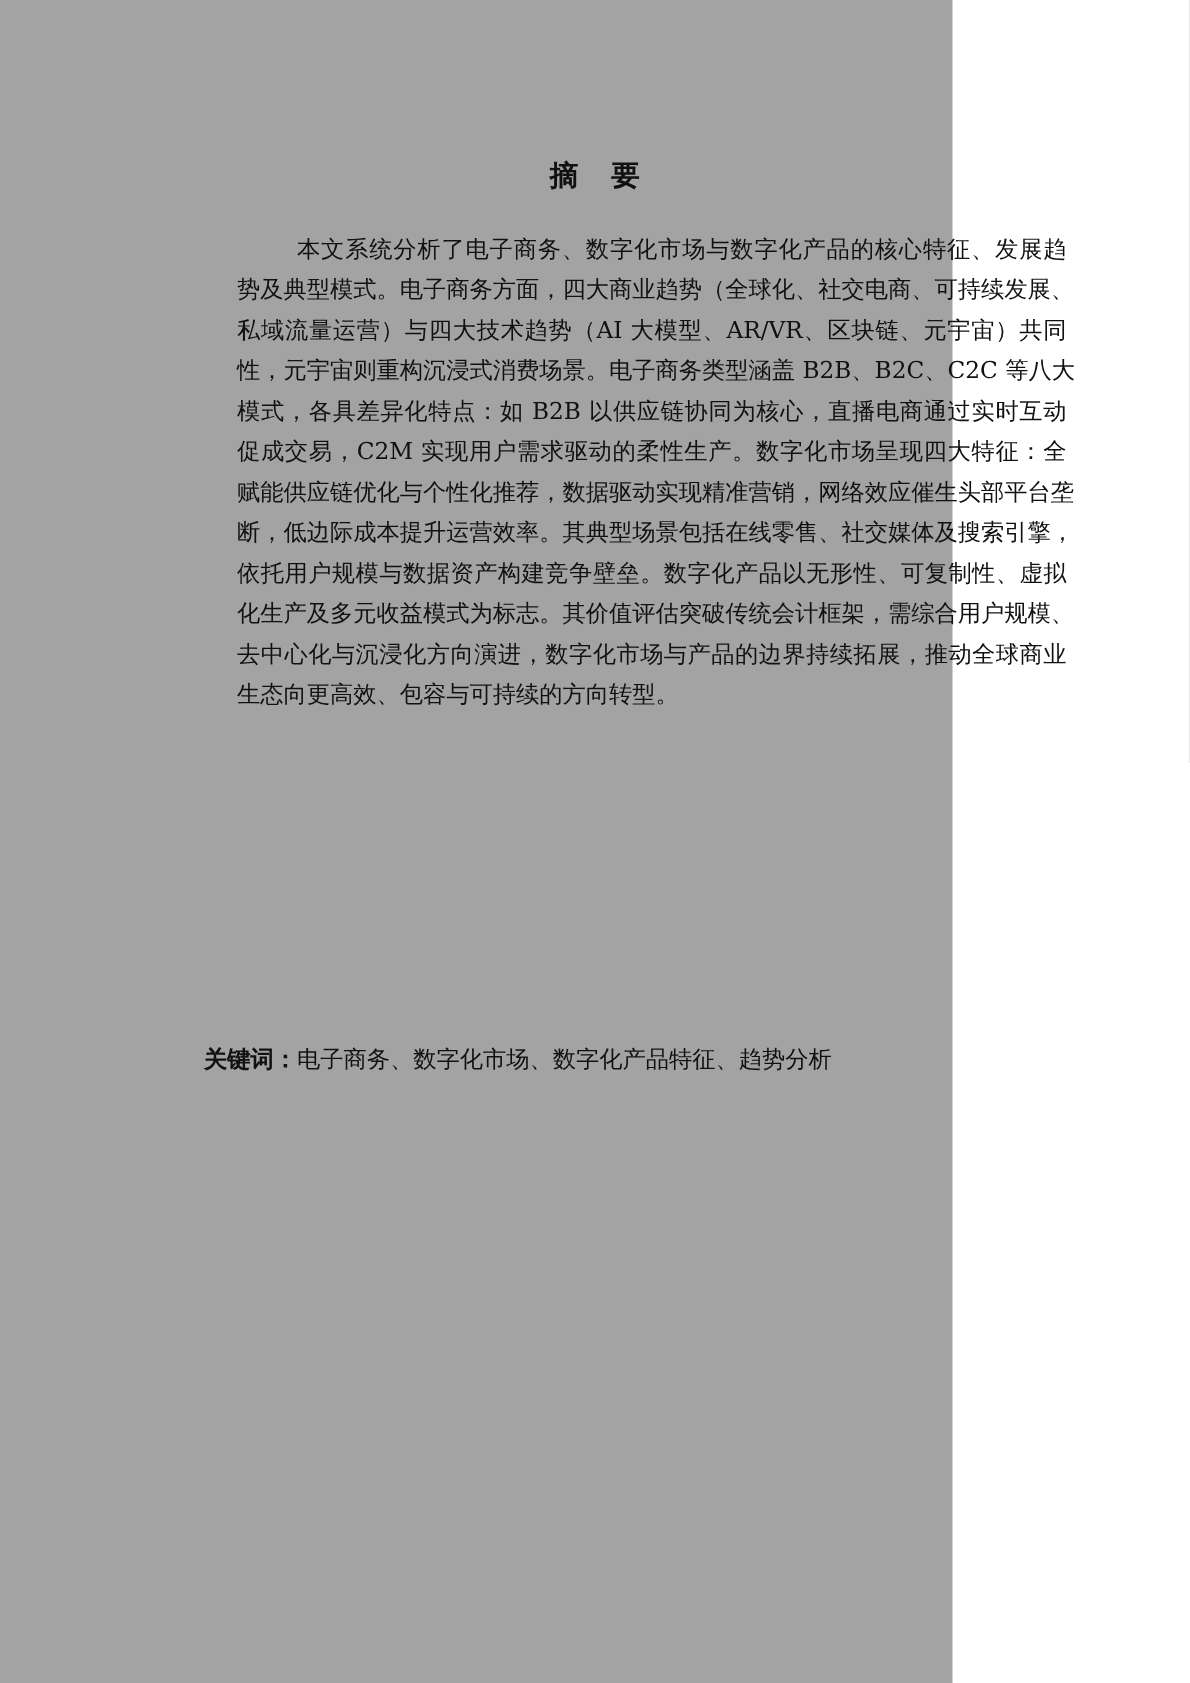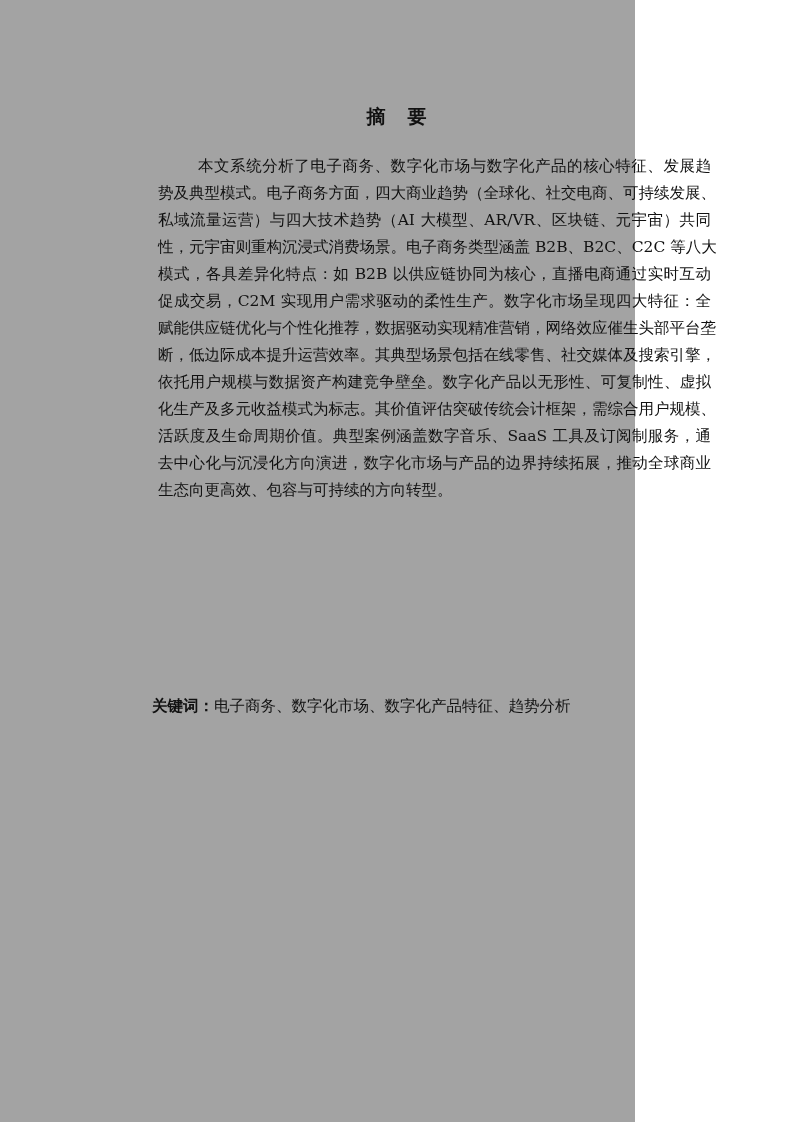--- a/index.html
+++ b/index.html
@@ -9,21 +9,21 @@
   .title { position: absolute; top: 104px; left: 0; width: 793px; text-align: center;
            font-family: "DejaVu Sans", "Liberation Sans", sans-serif; font-weight: bold;
            font-size: 19px; letter-spacing: 0; }
   .title span { display: inline-block; }
   .title .gap { width: 22px; }
   .body { position: absolute; left: 120px; width: 553px; top: 153px; margin-left: 38px; }
   .line { height: 27px; line-height: 27px; font-size: 15.5px; white-space: nowrap;
           text-align: justify; text-align-last: justify; display: block; }
   .line.last { text-align-last: left; }
   .line.indent { padding-left: 40px; }
-  .keywords { position: absolute; left: 152px; top: 693px; font-size: 15.5px; line-height: 27px; white-space: nowrap; }
+  .keywords { position: absolute; left: 136px; top: 693px; font-size: 15.5px; line-height: 27px; white-space: nowrap; }
   .kw-label { font-family: "DejaVu Sans", "Liberation Sans", sans-serif; font-weight: bold; }
 </style>
 </head>
 <body>
 
 <div class="page">
 
   <div class="title">
     <span>摘</span><span class="gap"></span><span>要</span>
   </div>
@@ -33,21 +33,20 @@
       <span class="line indent">本文系统分析了电子商务、数字化市场与数字化产品的核心特征、发展趋</span>
       <span class="line">势及典型模式。电子商务方面，四大商业趋势（全球化、社交电商、可持续发展、</span>
       <span class="line">私域流量运营）与四大技术趋势（AI 大模型、AR/VR、区块链、元宇宙）共同</span>
       <span class="line">性，元宇宙则重构沉浸式消费场景。电子商务类型涵盖 B2B、B2C、C2C 等八大</span>
       <span class="line">模式，各具差异化特点：如 B2B 以供应链协同为核心，直播电商通过实时互动</span>
       <span class="line">促成交易，C2M 实现用户需求驱动的柔性生产。数字化市场呈现四大特征：全</span>
       <span class="line">赋能供应链优化与个性化推荐，数据驱动实现精准营销，网络效应催生头部平台垄</span>
       <span class="line">断，低边际成本提升运营效率。其典型场景包括在线零售、社交媒体及搜索引擎，</span>
       <span class="line">依托用户规模与数据资产构建竞争壁垒。数字化产品以无形性、可复制性、虚拟</span>
       <span class="line">化生产及多元收益模式为标志。其价值评估突破传统会计框架，需综合用户规模、</span>
-      <span class="line">活跃度及生命周期价值。典型案例涵盖数字音乐、SaaS 工具及订阅制服务，通</span>
     </div>
     <div>
       <span class="line">去中心化与沉浸化方向演进，数字化市场与产品的边界持续拓展，推动全球商业</span>
       <span class="line last">生态向更高效、包容与可持续的方向转型。</span>
     </div>
   </div>
 
   <div class="keywords">
     <span class="kw-label">关键词：</span><span>电子商务、数字化市场、数字化产品特征、趋势分析</span>
   </div>

